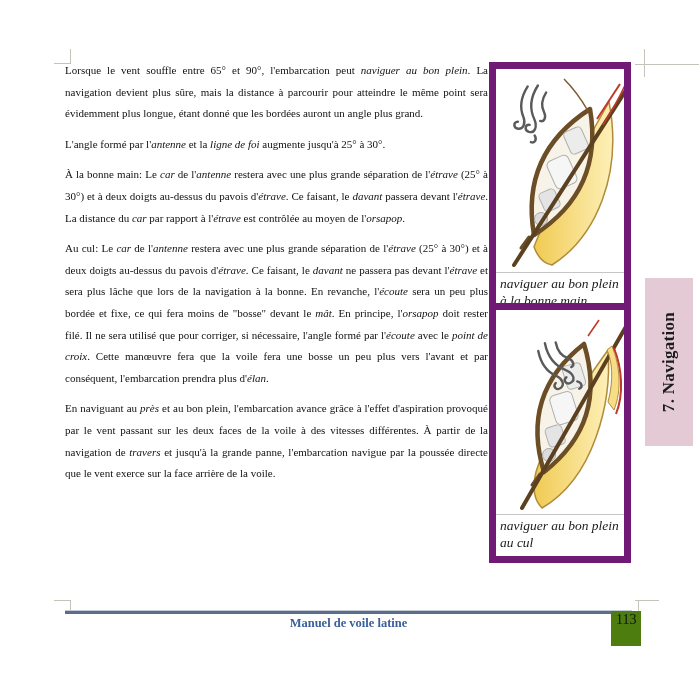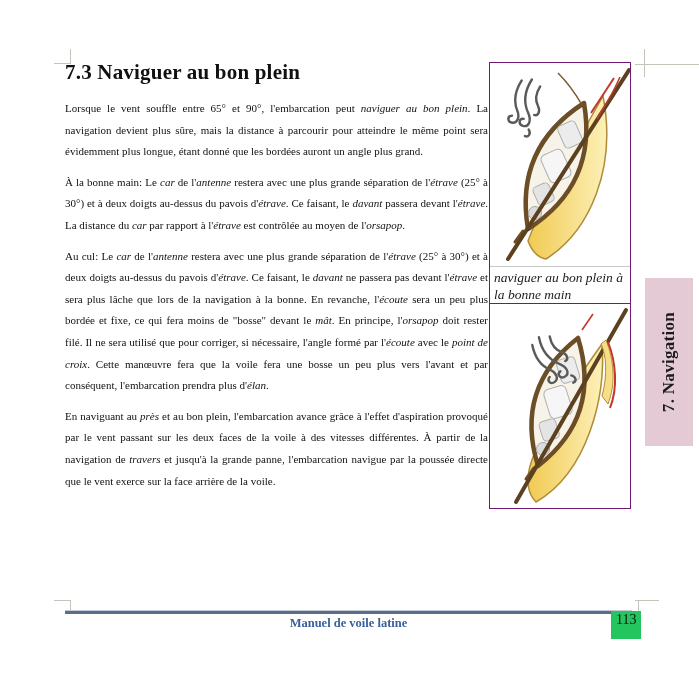--- a/index.html
+++ b/index.html
@@ -9,53 +9,53 @@
   }
   
   .mark{position:absolute;background:#c4c4bb;}
   
   .text-col{position:absolute;left:65px;top:60px;width:423px;}
   .page-heading{font-size:21px;font-weight:bold;margin:0 0 13px 0;letter-spacing:.2px;}
   .body-par{margin:0 0 9px 0;text-align:justify;font-size:11px;line-height:21.6px;}
   .seg-i{font-style:italic;}
   .seg-b{font-weight:normal;}
   
-  .fig{position:absolute;left:489px;width:142px;background:#fff;border:1px solid #701a75;box-sizing:border-box;}
+  .fig{position:absolute;left:489px;width:142px;background:#fff;border:7px solid #701a75;box-sizing:border-box;}
   .fig-img{position:relative;overflow:hidden;background:#fff;}
   .fig-caption{border-top:1px solid #c6c6c6;padding:3px 2px 5px 4px;font-style:italic;
     font-size:13.5px;line-height:16.5px;color:#1a1a1a;}
   
   .chapter-tab{position:absolute;left:645px;top:278px;width:48px;height:168px;background:#e4cad5;}
   .chapter-tab span{
     position:absolute;left:50%;top:50%;transform:translate(-50%,-50%) rotate(-90deg);
     white-space:nowrap;font-weight:bold;font-size:17px;color:#1b1b1b;letter-spacing:.3px;
   }
   
   .footer-rule{position:absolute;left:65px;top:610px;width:567px;height:3px;
     background:#5a6e8c;border-top:1px solid #c3cbd8;box-sizing:content-box;}
   .footer-title{position:absolute;left:65px;top:616px;width:567px;text-align:center;
     font-size:12.5px;font-weight:bold;color:#3a5f9b;font-family:Liberation Serif, serif;}
-  .page-number{position:absolute;left:611px;top:611px;background:#22c55e;
-    padding:1px 5px 11px 5px;font-size:14px;color:#111;}
+  .page-number{position:absolute;left:611px;top:611px;background:#4d7c0f;
+    padding:1px 5px 18px 5px;font-size:14px;color:#111;}
 </style>
 </head>
 <body>
 
 <div class="mark" style="left:54px;top:63px;width:17px;height:1px;"></div>
 <div class="mark" style="left:70px;top:49px;width:1px;height:15px;"></div>
 <div class="mark" style="left:635px;top:64px;width:64px;height:1px;"></div>
 <div class="mark" style="left:644px;top:49px;width:1px;height:28px;"></div>
 <div class="mark" style="left:54px;top:600px;width:17px;height:1px;"></div>
 <div class="mark" style="left:70px;top:600px;width:1px;height:14px;"></div>
 <div class="mark" style="left:635px;top:600px;width:24px;height:1px;"></div>
 <div class="mark" style="left:638px;top:600px;width:1px;height:14px;"></div>
 
 <div class="text-col">
-  <h1 class="page-heading">7.3 Naviguer au bon plein</h1>
   <p class="body-par"><span>Lorsque le vent souffle entre 65° et 90°, l'embarcation peut </span><span class="seg-i">naviguer au bon plein</span><span>. La navigation devient plus sûre, mais la distance à parcourir pour atteindre le même point sera évidemment plus longue, étant donné que les bordées auront un angle plus grand.</span></p>
+  <p class="body-par"><span>L'angle formé par l'</span><span class="seg-i">antenne</span><span> et la </span><span class="seg-i">ligne de foi</span><span> augmente jusqu'à 25° à 30°.</span></p>
   <p class="body-par"><span class="seg-b">À la bonne main</span><span>: Le </span><span class="seg-i">car</span><span> de l'</span><span class="seg-i">antenne</span><span> restera avec une plus grande séparation de l'</span><span class="seg-i">étrave</span><span> (25° à 30°) et à deux doigts au-dessus du pavois d'</span><span class="seg-i">étrave</span><span>. Ce faisant, le </span><span class="seg-i">davant</span><span> passera devant l'</span><span class="seg-i">étrave</span><span>. La distance du </span><span class="seg-i">car</span><span> par rapport à l'</span><span class="seg-i">étrave</span><span> est contrôlée au moyen de l'</span><span class="seg-i">orsapop</span><span>.</span></p>
   <p class="body-par"><span class="seg-b">Au cul:</span><span> Le </span><span class="seg-i">car</span><span> de l'</span><span class="seg-i">antenne</span><span> restera avec une plus grande séparation de l'</span><span class="seg-i">étrave</span><span> (25° à 30°) et à deux doigts au-dessus du pavois d'</span><span class="seg-i">étrave</span><span>. Ce faisant, le </span><span class="seg-i">davant</span><span> </span><span class="seg-b">ne passera pas</span><span> devant l'</span><span class="seg-i">étrave</span><span> et sera plus lâche que lors de la navigation à la bonne. En revanche, l'</span><span class="seg-i">écoute</span><span> sera un peu plus bordée et fixe, ce qui fera moins de "bosse" devant le </span><span class="seg-i">mât</span><span>. En principe, l'</span><span class="seg-i">orsapop</span><span> doit rester filé. Il ne sera utilisé que pour corriger, si nécessaire, l'angle formé par l'</span><span class="seg-i">écoute</span><span> avec le </span><span class="seg-i">point de croix</span><span>. Cette manœuvre fera que la voile fera une bosse un peu plus vers l'avant et par conséquent, l'embarcation prendra plus d'</span><span class="seg-i">élan</span><span>.</span></p>
   <p class="body-par"><span>En naviguant au </span><span class="seg-i">près</span><span> et au bon plein, l'embarcation avance grâce à l'effet d'aspiration provoqué par le vent passant sur les deux faces de la voile à des vitesses différentes. À partir de la navigation de </span><span class="seg-i">travers</span><span> et jusqu'à la grande panne, l'embarcation navigue par la poussée directe que le vent exerce sur la face arrière de la voile.</span></p>
 </div>
 
 <div class="fig" style="top:62px;">
   <div class="fig-img" style="height:203px;">
     <svg width="140" height="203" viewBox="0 0 140 203">
       <defs>
         <linearGradient id="sail1" x1="0" y1="0" x2="1" y2="0">
@@ -122,20 +122,21 @@
       <path d="M92,26 L103,10" stroke="#c0392b" stroke-width="1.6"></path>
 
       <g transform="translate(30,48) rotate(-38)" fill="none" stroke="#5a5a5a" stroke-width="2.4" stroke-linecap="round">
         <path d="M14,2 C8,14 8,24 13,33 C16,39 14,45 9,45 C4,45 3,39 8,38"></path>
         <path d="M24,0 C18,12 18,24 24,34 C28,41 26,48 20,47 C15,46 15,40 20,40"></path>
         <path d="M33,6 C29,14 29,20 33,26 C36,31 34,36 30,35"></path>
         <path d="M26,50 C29,54 27,58 23,57"></path>
       </g>
     </svg>
   </div>
+  <div class="fig-caption">naviguer au bon plein au cul</div>
 </div>
 
 <div class="chapter-tab">
   <span>7. Navigation</span>
 </div>
 
 <div class="footer-rule"></div>
 <div class="footer-title">Manuel de voile latine</div>
 <div class="page-number">113</div>
 

